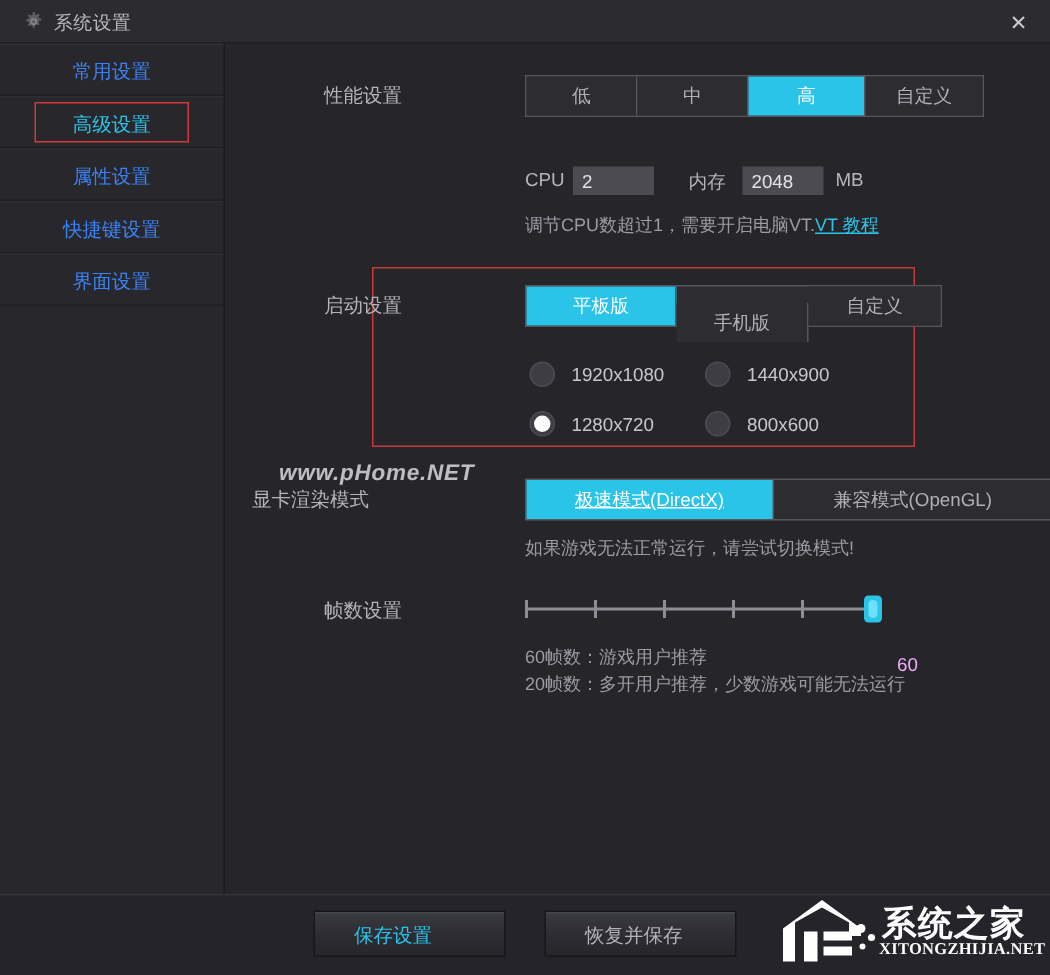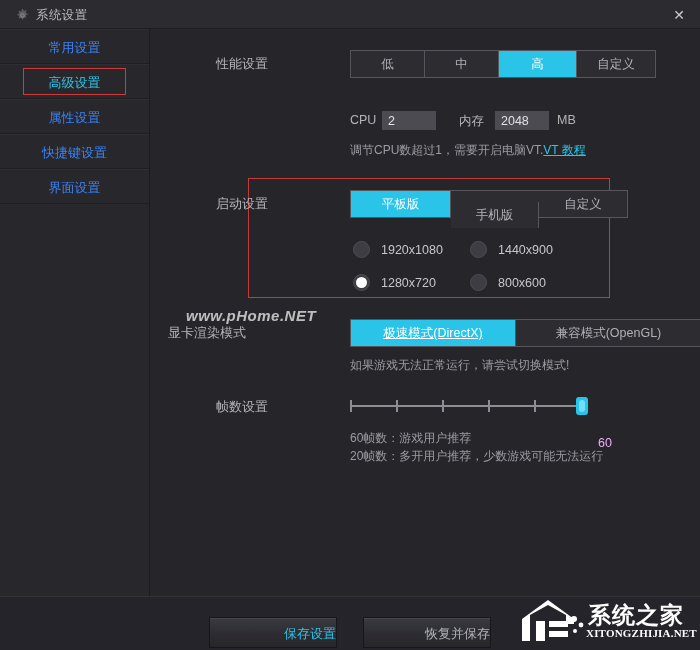--- a/index.html
+++ b/index.html
@@ -262,30 +262,31 @@
   .footer {
     position: absolute;
     left: 0; bottom: 0;
     width: 700px; height: 54px;
     background: #24242a;
     border-top: 1px solid #33333a;
     box-sizing: border-box;
   }
   .btn {
     position: absolute;
-    top: 20px;
+    top: 10px;
     width: 128px; height: 31px;
     line-height: 31px;
-    text-align: right;
+    text-align: left;
     font-size: 13px;
     background: linear-gradient(180deg, #3a3a41 0%, #2c2c32 55%, #26262b 100%);
     border: 1px solid #17171b;
     box-shadow: inset 0 1px 0 rgba(255,255,255,.07);
     cursor: pointer;
     box-sizing: border-box;
+    padding-left: 26px;
   }
   .btn.primary { left: 209px; color: #2bc4e9; }
   .btn.secondary { left: 363px; color: #b2b2b8; }
 
   
   .wm-text {
     position: absolute;
     left: 186px; top: 307px;
     font-size: 15px;
     font-weight: bold;

